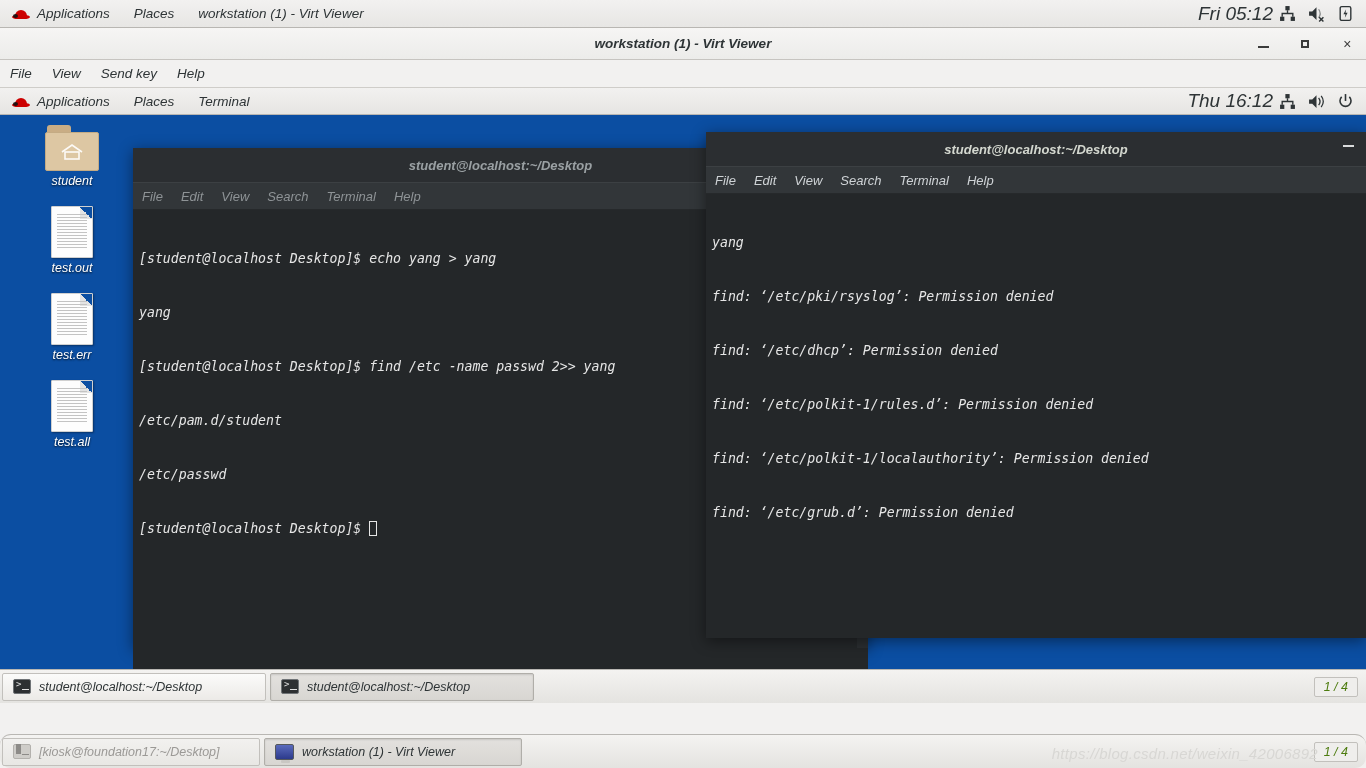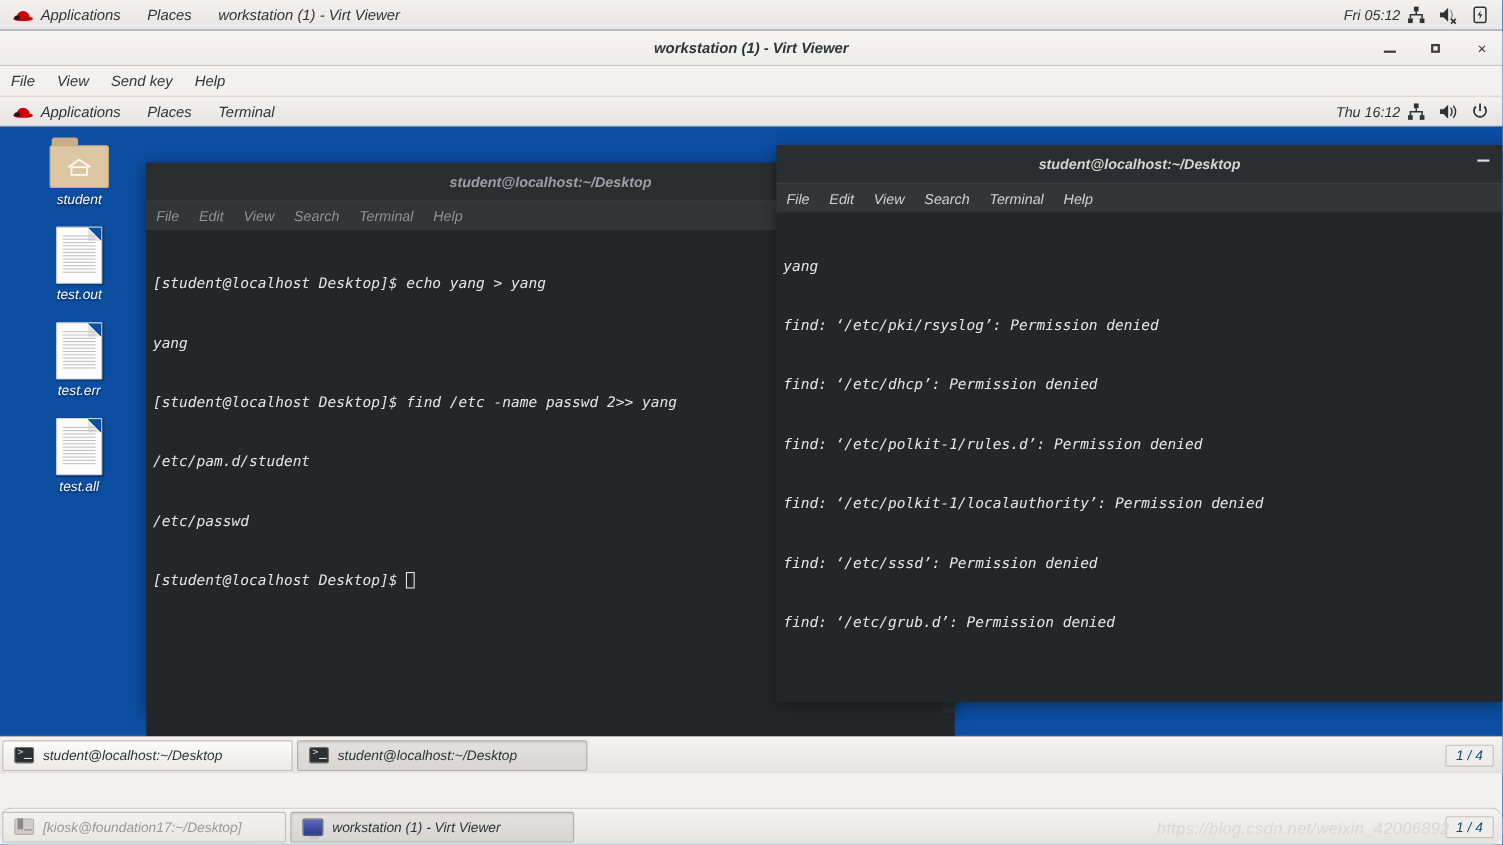--- a/index.html
+++ b/index.html
@@ -20,21 +20,21 @@
   }
   .panel-item { padding: 0 12px; height: 28px; display: flex; align-items: center; gap: 7px; }
   .panel-spacer { flex: 1; }
   .rh-logo { width: 18px; height: 13px; position: relative; display:inline-block; }
   .rh-logo .brim { position: absolute; left:0; bottom:1px; width:18px; height:4px;
       background:#c00; border-radius: 9px / 3px; }
   .rh-logo .crown { position: absolute; left:3px; bottom:3px; width:12px; height:7px;
       background:#c00; border-radius: 7px 7px 0 0; }
   .rh-logo .dip { position:absolute; left:1px; bottom:2px; width:5px; height:4px;
       background:#111; border-radius:50%; opacity:.9;}
-  .clock { font-size: 13px; padding: 0 6px; }
+  .clock { font-size: 19px; padding: 0 6px; }
   .tray-icons { display: flex; align-items: center; gap: 12px; padding-right: 12px; }
   .ic { width: 17px; height: 17px; display: block; }
 
   
   .vv-window {
     position: absolute; left: 0; top: 28px; width: 1366px; height: 740px;
     background: #f2f1f0;
   }
   .vv-titlebar {
     height: 32px; background: linear-gradient(180deg,#f6f5f4 0%, #ececea 100%);
@@ -128,21 +128,21 @@
     height: 28px; margin: 0 2px; padding: 0 10px; display: flex; align-items: center; gap: 8px;
     background: linear-gradient(180deg,#fbfbfa 0%, #eceae7 100%);
     border: 1px solid #c2c0bc; border-radius: 2px; min-width: 250px;
   }
   .task-btn.dim { color: #9b9996; background: linear-gradient(180deg,#f2f1ef 0%,#e8e7e4 100%); }
   .task-btn.active { background: linear-gradient(180deg,#e3e1de 0%, #d8d6d2 100%);
     border-color: #b0aea9; box-shadow: inset 0 1px 2px rgba(0,0,0,.12); }
   .task-spacer { flex: 1; }
   .pager {
     margin-right: 8px; padding: 2px 9px; font-size: 12.5px;
-    border: 1px solid #c2c0bc; background: #efeeec; border-radius: 2px; color:#0c4a6e;
+    border: 1px solid #c2c0bc; background: #efeeec; border-radius: 2px; color:#4d7c0f;
   }
   .tico { width: 18px; height: 15px; background: #2d3032; border: 1px solid #6f7376;
     border-radius: 2px; position: relative; flex: 0 0 auto; }
   .tico::before { content: ">"; position: absolute; left: 2px; top: -1px; color: #e0e0e0;
     font-size: 9px; font-family: "DejaVu Sans Mono", monospace; }
   .tico::after { content: ""; position: absolute; left: 8px; top: 9px; width: 7px; height: 1px; background: #e0e0e0; }
   .tico.dim { background: #cfcdc9; border-color: #b3b1ad; }
   .tico.dim::before, .tico.dim::after { color: #8d8b88; background: #8d8b88; }
   .vico { width: 19px; height: 16px; background: linear-gradient(180deg,#5a6bbd,#2c3a8c);
     border: 1px solid #55585c; border-radius: 2px; position: relative; flex: 0 0 auto; }
@@ -368,21 +368,20 @@
           <div class="mi">Search</div>
           <div class="mi">Terminal</div>
           <div class="mi">Help</div>
         </div>
         <div class="term-body" style="height:444px;">
           <div>yang</div>
           <div>find: ‘/etc/pki/rsyslog’: Permission denied</div>
           <div>find: ‘/etc/dhcp’: Permission denied</div>
           <div>find: ‘/etc/polkit-1/rules.d’: Permission denied</div>
           <div>find: ‘/etc/polkit-1/localauthority’: Permission denied</div>
-          <div>find: ‘/etc/sssd’: Permission denied</div>
           <div>find: ‘/etc/grub.d’: Permission denied</div>
           
           
           
           
           
           
           
           
           

